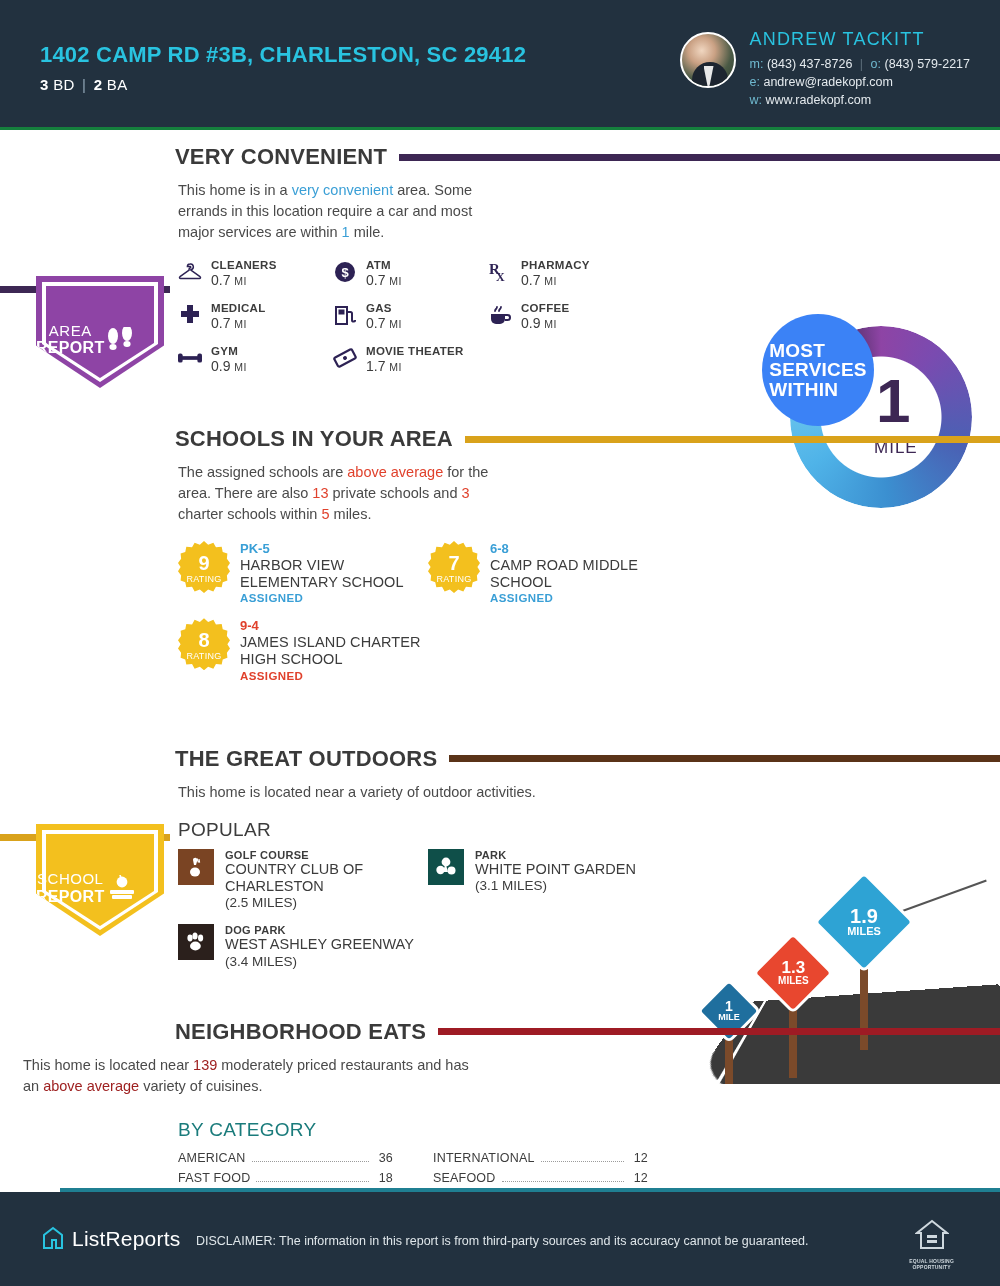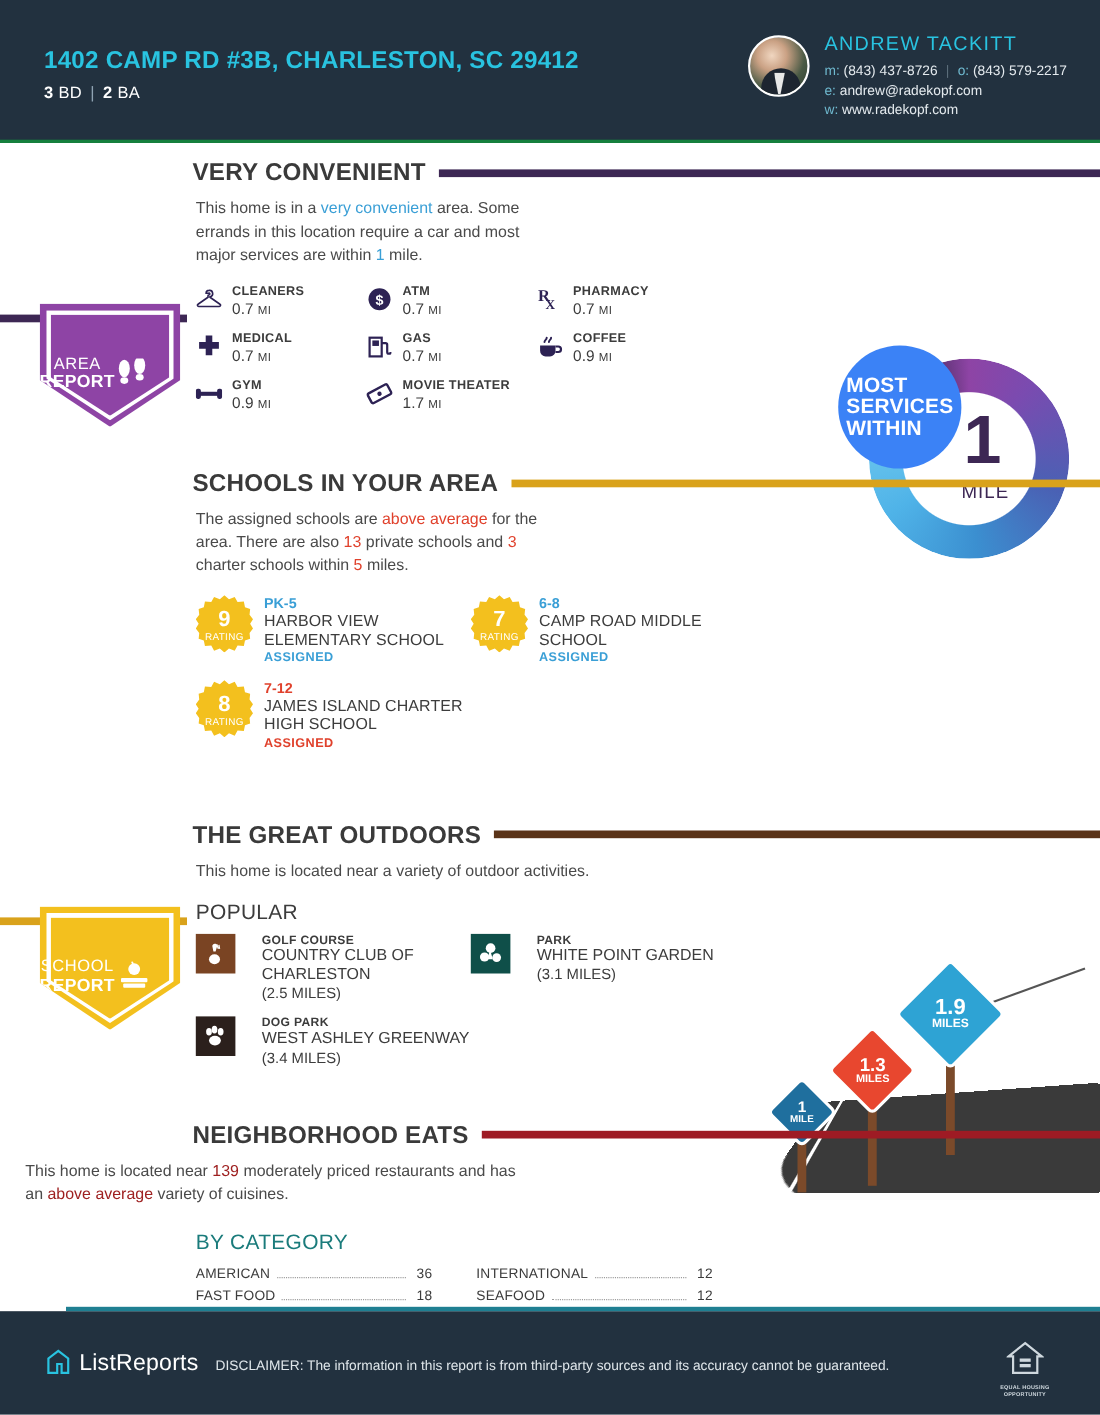--- a/index.html
+++ b/index.html
@@ -124,21 +124,21 @@
   .sign .dia{
     transform: rotate(45deg); border-radius:6px; display:flex; align-items:center; justify-content:center;
     border:3px solid #fff;
   }
   .sign .dtxt{ transform: rotate(-45deg); color:#fff; text-align:center; line-height:1.02;}
   .sign .post{ position:absolute; background:#7b4a2a; width:8px; left:50%; margin-left:-4px;}
 
   
   .pop-title{ padding-left:178px; margin-top:16px; font-size:19px; color:#3c3c3c; letter-spacing:.3px;}
   .outs{ padding-left:178px; margin-top:8px; display:grid; grid-template-columns:250px 250px; row-gap:14px;}
-  .out{ display:flex; gap:24px; align-items:flex-start;}
+  .out{ display:flex; gap:11px; align-items:flex-start;}
   .out .tile{ width:36px; height:36px; flex:0 0 auto; display:flex; align-items:center; justify-content:center;}
   .out .cat{ font-size:11px; font-weight:bold; color:#3c3c3c; letter-spacing:.3px;}
   .out .nm{ font-size:14.5px; color:#3c3c3c; line-height:1.2;}
   .out .mi{ font-size:13.5px; color:#3c3c3c;}
 
   
   .bycat{ padding-left:178px; margin-top:22px; font-size:19px; color:#1a7b7b; letter-spacing:.3px;}
   .cats{ padding-left:178px; margin-top:10px; display:grid; grid-template-columns: 215px 215px; column-gap:40px; row-gap:6px;}
   .cat-row{ display:flex; align-items:baseline; font-size:12.5px; color:#3c3c3c; letter-spacing:.2px;}
   .cat-row .nm{ white-space:nowrap;}
@@ -387,21 +387,21 @@
           <div class="nm">CAMP ROAD MIDDLE SCHOOL</div>
           <div class="asg c-blue">ASSIGNED</div>
         </div>
       </div>
       <div class="school">
         <div class="seal">
           <div class="rn">8</div>
           <div class="rl">RATING</div>
         </div>
         <div class="sc-txt">
-          <div class="grade c-red">7-12</div>
+          <div class="grade c-red">9-4</div>
           <div class="nm">JAMES ISLAND CHARTER HIGH SCHOOL</div>
           <div class="asg c-red">ASSIGNED</div>
         </div>
       </div>
     </div>
 
     <div class="road-wrap">
       <div class="road"></div>
       <div class="road-line"></div>
 

